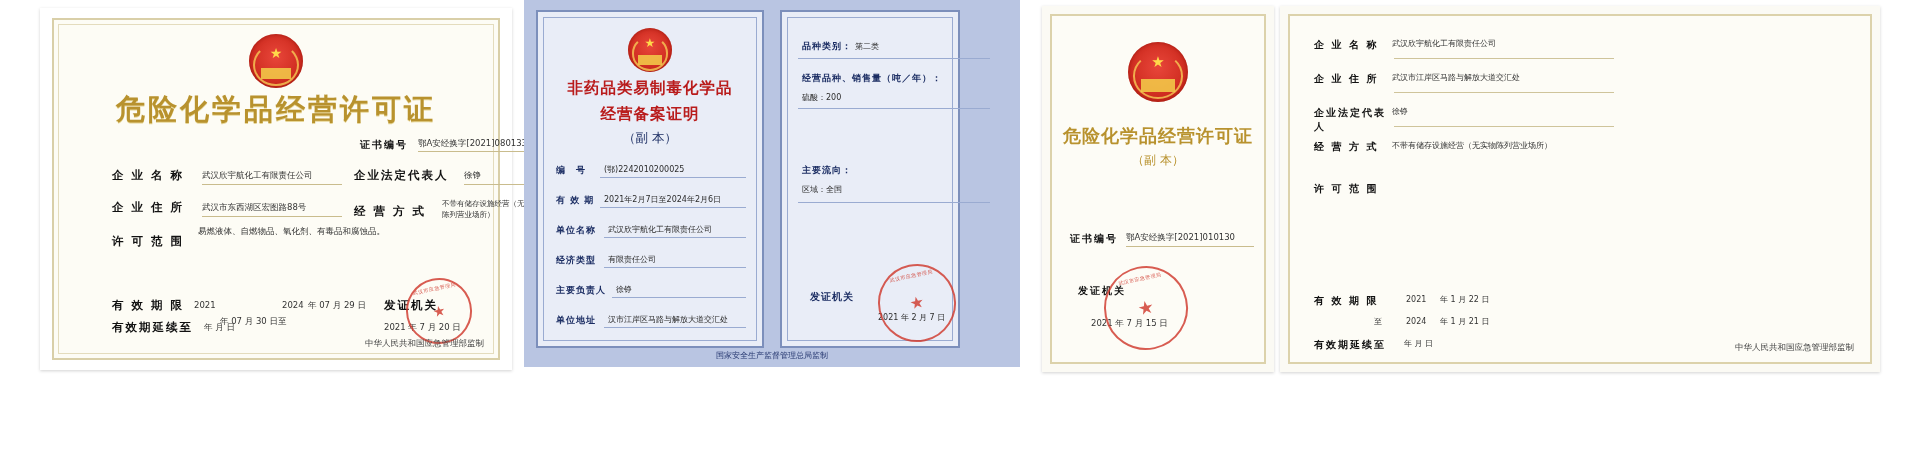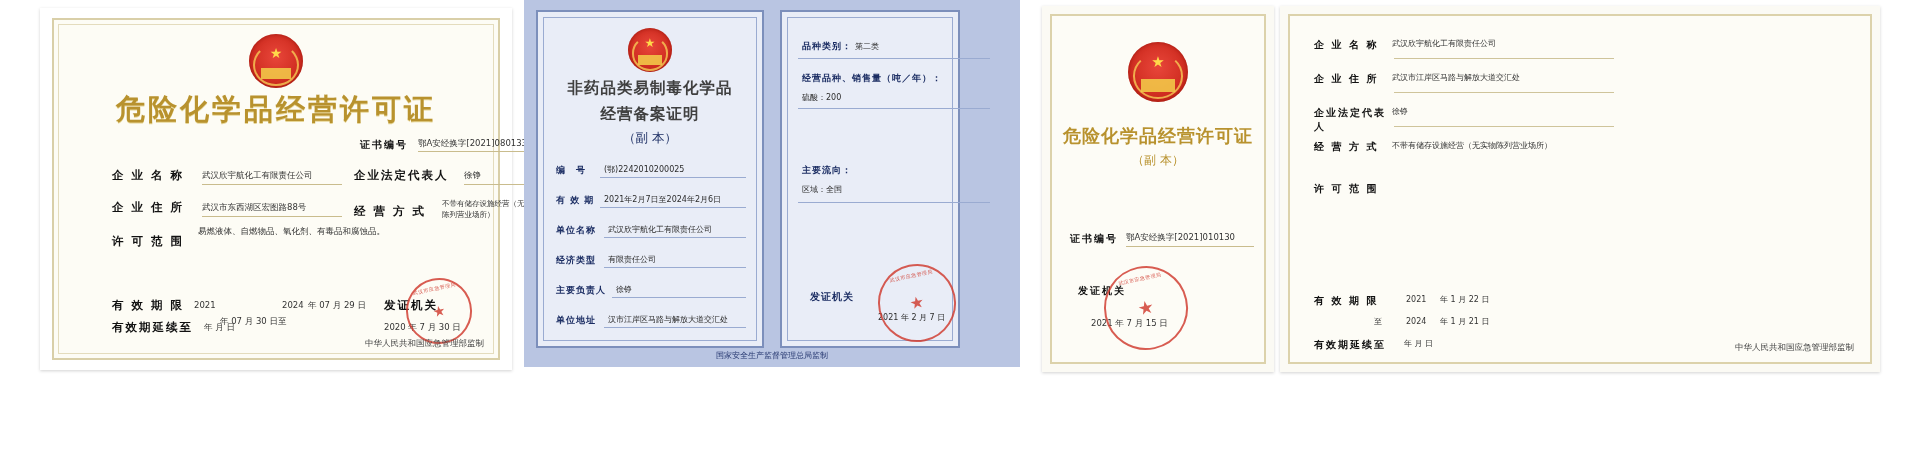--- a/index.html
+++ b/index.html
@@ -184,21 +184,21 @@
     width: 44px; height: 44px;
   }
   .c2-emblem .star { font-size: 12px; top: 9px; }
   .c2-title1, .c2-title2 {
     position: absolute;
     left: 0; right: 0;
     text-align: center;
     font-family: "DejaVu Serif", "Liberation Serif", serif;
     font-size: 15.5px;
     font-weight: 700;
-    color: #404040;
+    color: #b91c1c;
     letter-spacing: 1px;
   }
   .c2-title1 { top: 66px; }
   .c2-title2 { top: 92px; }
   .c2-sub {
     position: absolute;
     left: 0; right: 0;
     top: 118px;
     text-align: center;
     font-family: "DejaVu Serif", "Liberation Serif", serif;
@@ -411,21 +411,21 @@
         <span class="lbl">发证机关</span>
       </div>
 
       <div class="c1-row" style="left:58px; top:300px;">
         <span class="lbl">有效期延续至</span>
       </div>
       <div class="c1-row" style="left:150px; top:302px;">
         <span class="val">年 月 日</span>
       </div>
       <div class="c1-row" style="left:330px; top:302px;">
-        <span class="val">2020 年 7 月 30 日</span>
+        <span class="val">2021 年 7 月 20 日</span>
       </div>
 
       <div class="seal" style="left:352px; top:258px; width:62px; height:62px;">
         <div class="sealstar" style="font-size:14px;">★</div>
         <div class="sealtext" style="top:5px;">武汉市应急管理局</div>
       </div>
 
       <div class="c1-footer">中华人民共和国应急管理部监制</div>
     </div>
   </div>

